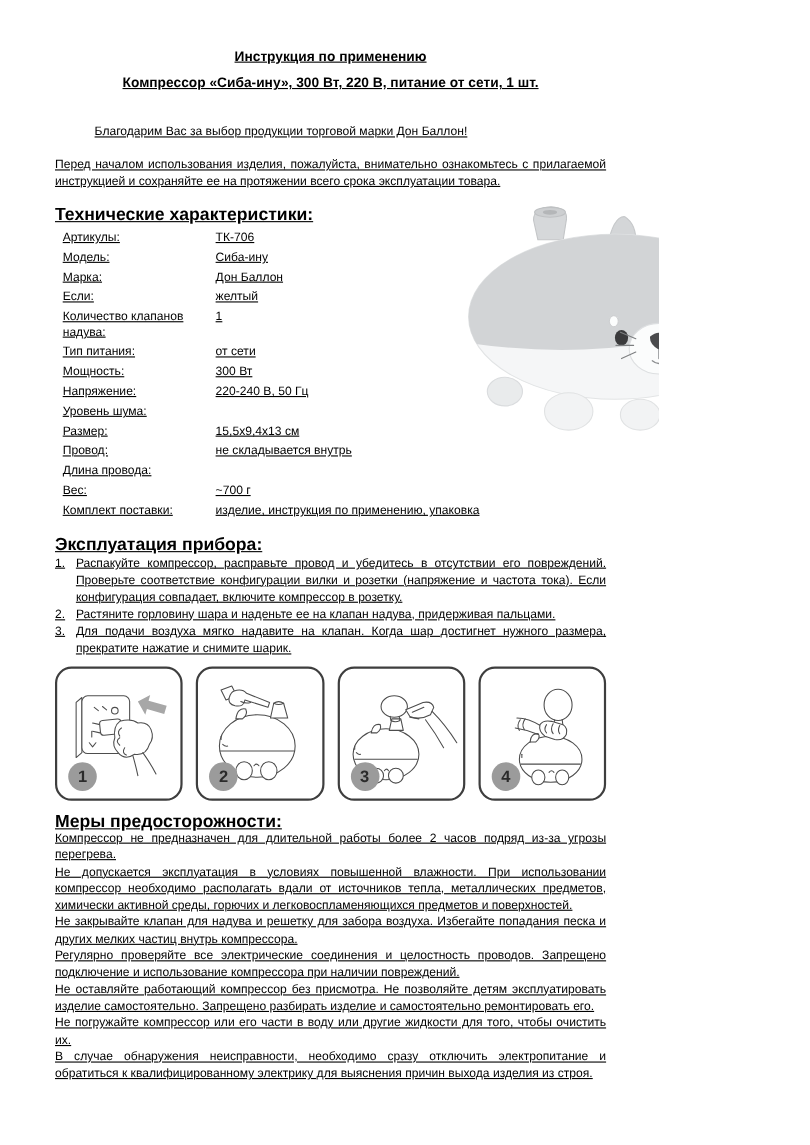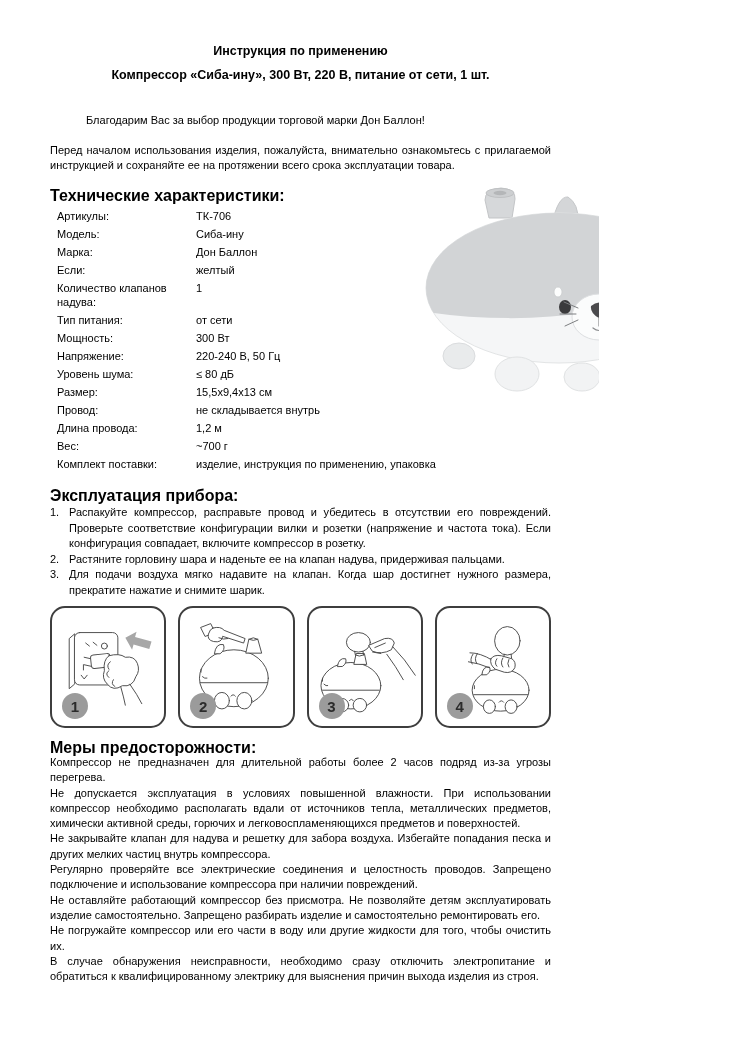--- a/index.html
+++ b/index.html
@@ -5,21 +5,21 @@
   * { box-sizing: border-box; }
   html,body { margin:0; padding:0; background:#ffffff; }
   body {
     width:736px; height:1041px;
     font-family:"Liberation Sans", sans-serif;
     font-size:11px; line-height:15px; color:#000;
   }
   .page {
     width:599px; height:1041px;
     padding:44px 48px 10px 50px;
-    position:relative; overflow:hidden; background:#fff;
+    position:relative; overflow:hidden; background:#fff;text-decoration:underline;
   }
   .doc-title {
     margin:0; text-align:center;
     font-size:12.5px; font-weight:bold; line-height:15px;
   }
   .doc-subtitle {
     margin:9px 0 0 0; text-align:center;
     font-size:12.5px; font-weight:bold; line-height:15px;
   }
   .intro-thanks { margin:30px 0 0 0;padding-left:36px; }
@@ -104,33 +104,31 @@
       <div class="spec-row">
           <span class="spec-label">Мощность:</span>
           <span class="spec-value">300 Вт</span>
         </div>
       <div class="spec-row">
           <span class="spec-label">Напряжение:</span>
           <span class="spec-value">220-240 В, 50 Гц</span>
         </div>
       <div class="spec-row">
           <span class="spec-label">Уровень шума:</span>
-          <span class="spec-value">≤ 80 дБ</span>
         </div>
       <div class="spec-row">
           <span class="spec-label">Размер:</span>
           <span class="spec-value">15,5х9,4х13 см</span>
         </div>
       <div class="spec-row">
           <span class="spec-label">Провод:</span>
           <span class="spec-value">не складывается внутрь</span>
         </div>
       <div class="spec-row">
           <span class="spec-label">Длина провода:</span>
-          <span class="spec-value">1,2 м</span>
         </div>
       <div class="spec-row">
           <span class="spec-label">Вес:</span>
           <span class="spec-value">~700 г</span>
         </div>
       <div class="spec-row">
           <span class="spec-label">Комплект поставки:</span>
           <span class="spec-value">изделие, инструкция по применению, упаковка</span>
         </div>
     </div>

